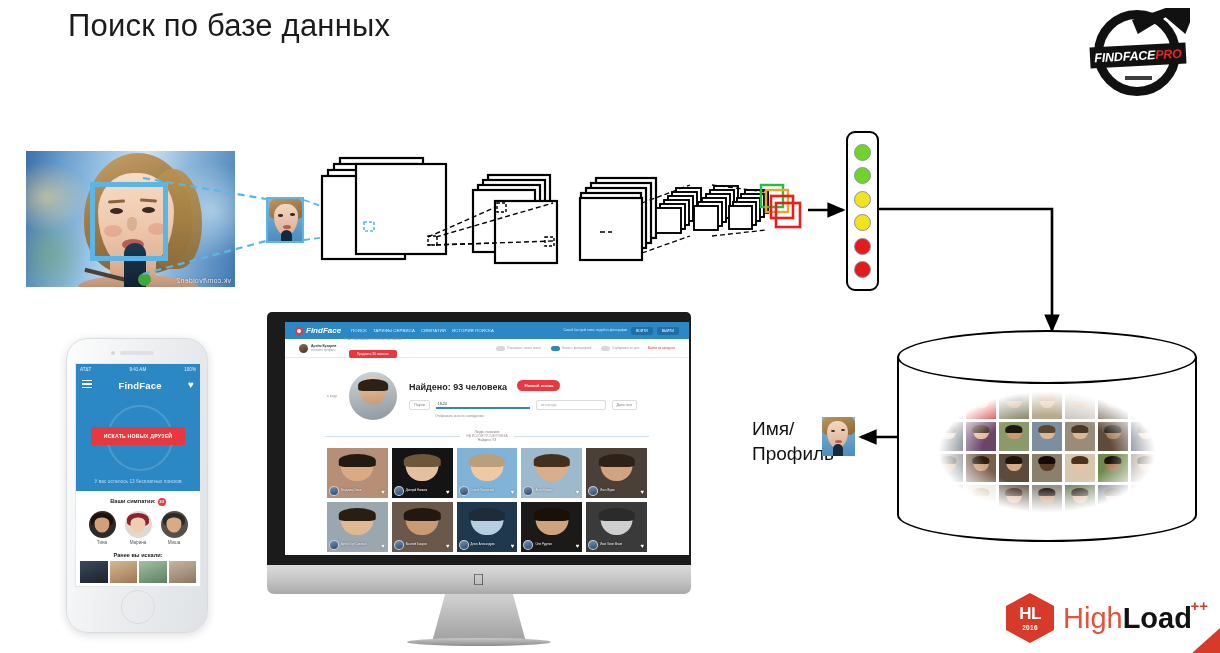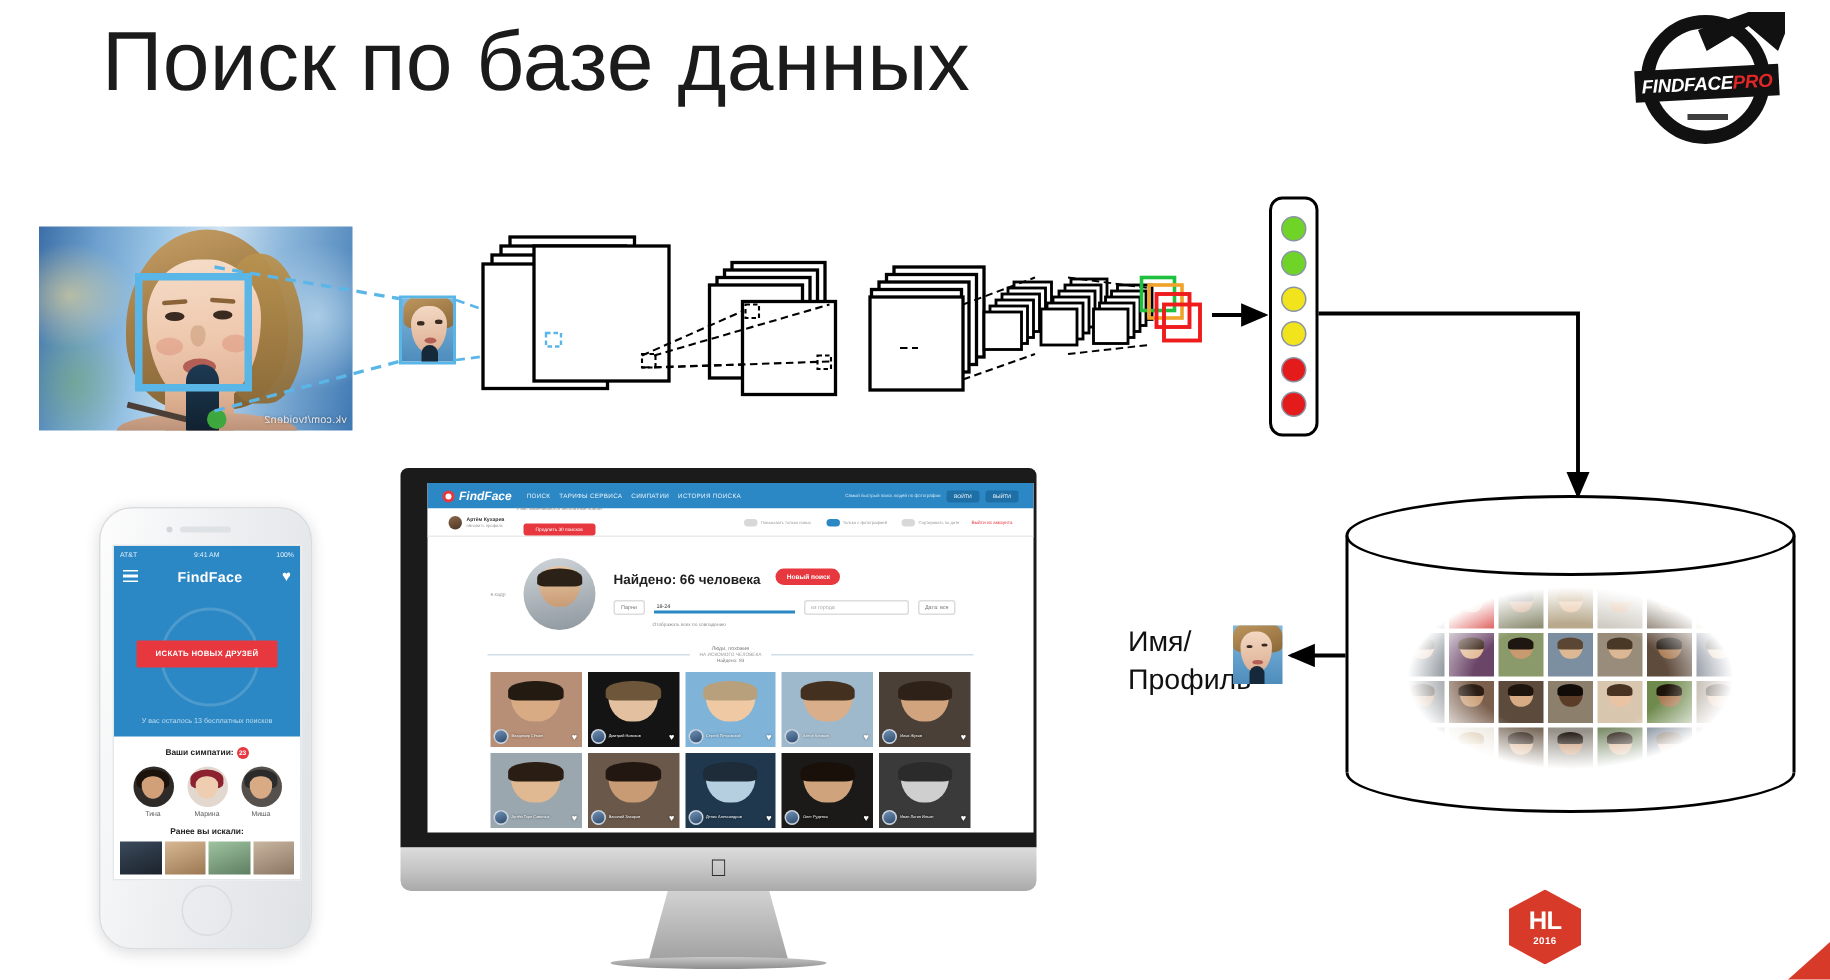--- a/index.html
+++ b/index.html
@@ -14,21 +14,21 @@
     overflow: hidden;
     font-family: "Liberation Sans", sans-serif;
     color: #1a1a1a;
   }
 
   
   #slide-title {
     position: absolute;
     left: 68px;
     top: 8px;
-    font-size: 56px;
+    font-size: 31px;
     font-weight: 400;
     letter-spacing: 0.2px;
     color: #1b1b1b;
     white-space: nowrap;
     text-align: right;
   }
 
   
   #findface-logo {
     position: absolute;
@@ -1022,21 +1022,21 @@
         <span class="web-logout">Выйти из аккаунта</span>
       </div>
 
       <div class="web-result">
         <span class="wr-label">в кадр</span>
         <div class="wr-photo">
           <div style="position:absolute;left:50%;top:40%;width:58%;height:56%;transform:translate(-50%,-50%);border-radius:44% 44% 46% 46%/38% 38% 62% 62%;background:linear-gradient(175deg,#e9c8a8,#c79a73)"></div>
           <div style="position:absolute;left:50%;top:14%;width:62%;height:26%;transform:translateX(-50%);border-radius:50% 50% 18% 18%;background:#2b2117"></div>
         </div>
         <div class="wr-info">
-          <span class="wr-found">Найдено: 66 человека</span>
+          <span class="wr-found">Найдено: 93 человека</span>
           <span class="wr-chip">Новый поиск</span>
           <div class="web-filters">
             <span class="wf-sel">Парни</span>
             <span class="wf-input">18-24</span>
             <span class="wf-in2">из города</span>
             <span class="wf-sel">Дата: все</span>
           </div>
           <div class="web-check">Отображать всех по совпадению</div>
         </div>
       </div>
@@ -1150,14 +1150,17 @@
   </div>
   <div class="im-neck"></div>
   <div class="im-base"></div>
 </div>
 
 <div id="highload-logo">
   <div id="hl-hex">
     <span class="hl-abbr">HL</span>
     <span class="hl-year">2016</span>
   </div>
+  <div id="hl-word">
+    <span class="hl-high">High</span><span class="hl-load">Load</span><span class="hl-plus">++</span>
+  </div>
 </div>
 <div id="hl-corner"></div>
 
 </body></html>

